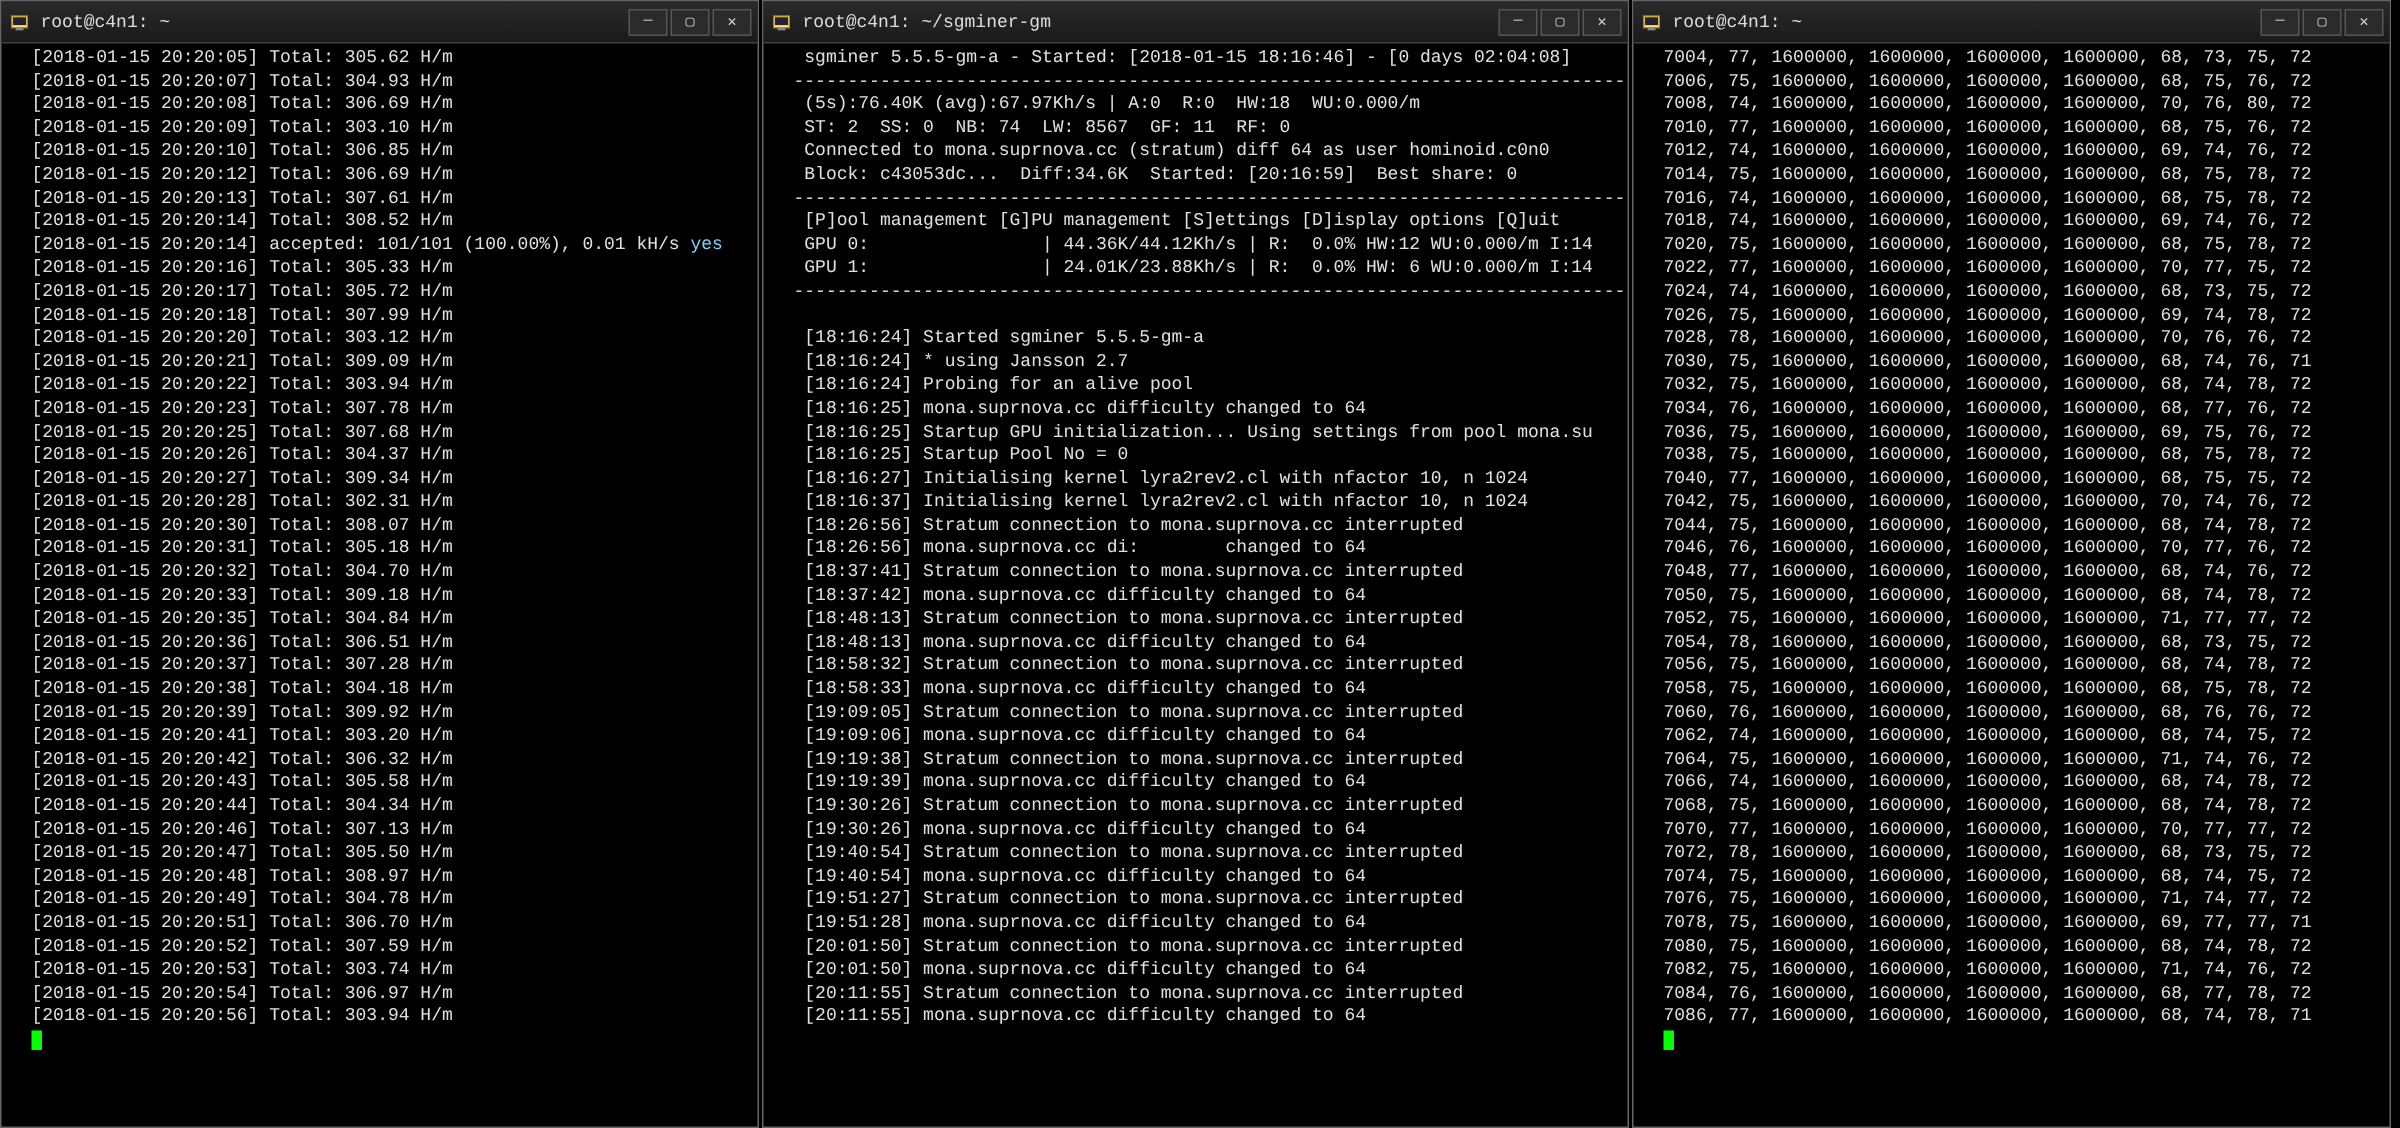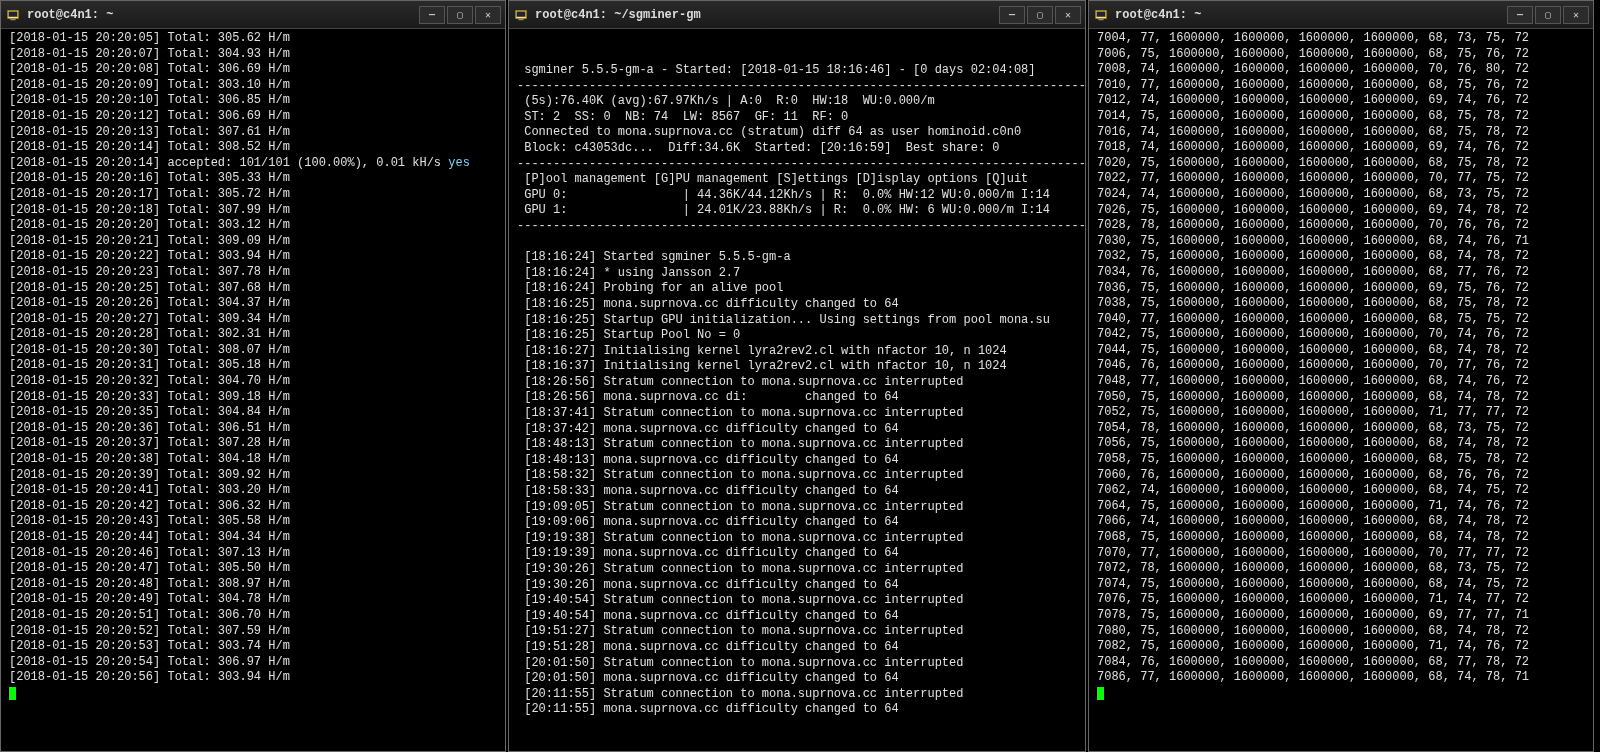--- a/index.html
+++ b/index.html
@@ -15,52 +15,51 @@
     gap: 2px;
   }
   .terminal {
     background: #000;
     border: 1px solid #666;
     display: flex;
     flex-direction: column;
     overflow: hidden;
   }
   .terminal.left   { width: 506px; }
-  .terminal.middle { width: 578px; gap: 32px; }
+  .terminal.middle { width: 578px; }
   .terminal.right  { width: 506px; }
   .titlebar {
     height: 28px;
     background: linear-gradient(#2a2a2a,#1a1a1a);
     border-bottom: 1px solid #444;
     display: flex;
     align-items: center;
     padding: 0 4px;
     font-size: 12px;
     color: #ddd;
-    font-weight: bold;
   }
   .titlebar .icon-slot {
     width: 16px; height: 16px;
     margin-right: 6px;
     display: inline-flex; align-items: center; justify-content: center;
   }
   .titlebar .title-text { flex: 1; white-space: nowrap; overflow: hidden; }
   .titlebar .win-btns { display: flex; gap: 2px; }
   .win-btn {
     width: 26px; height: 18px;
     background: #2b2b2b;
     border: 1px solid #555;
     display: flex; align-items: center; justify-content: center;
     color: #ccc;
     font-size: 10px;
     cursor: pointer;
   }
   .term-body {
     flex: 1;
-    padding: 2px 8px;
+    padding: 2px 20px;
     overflow: hidden;
     white-space: pre;
     line-height: 15.6px;
     font-size: 12px;
   }
   .green { color: #7dd3fc; }
   .cursor {
     background: #00ff00;
     color: #000;
     display: inline-block;

